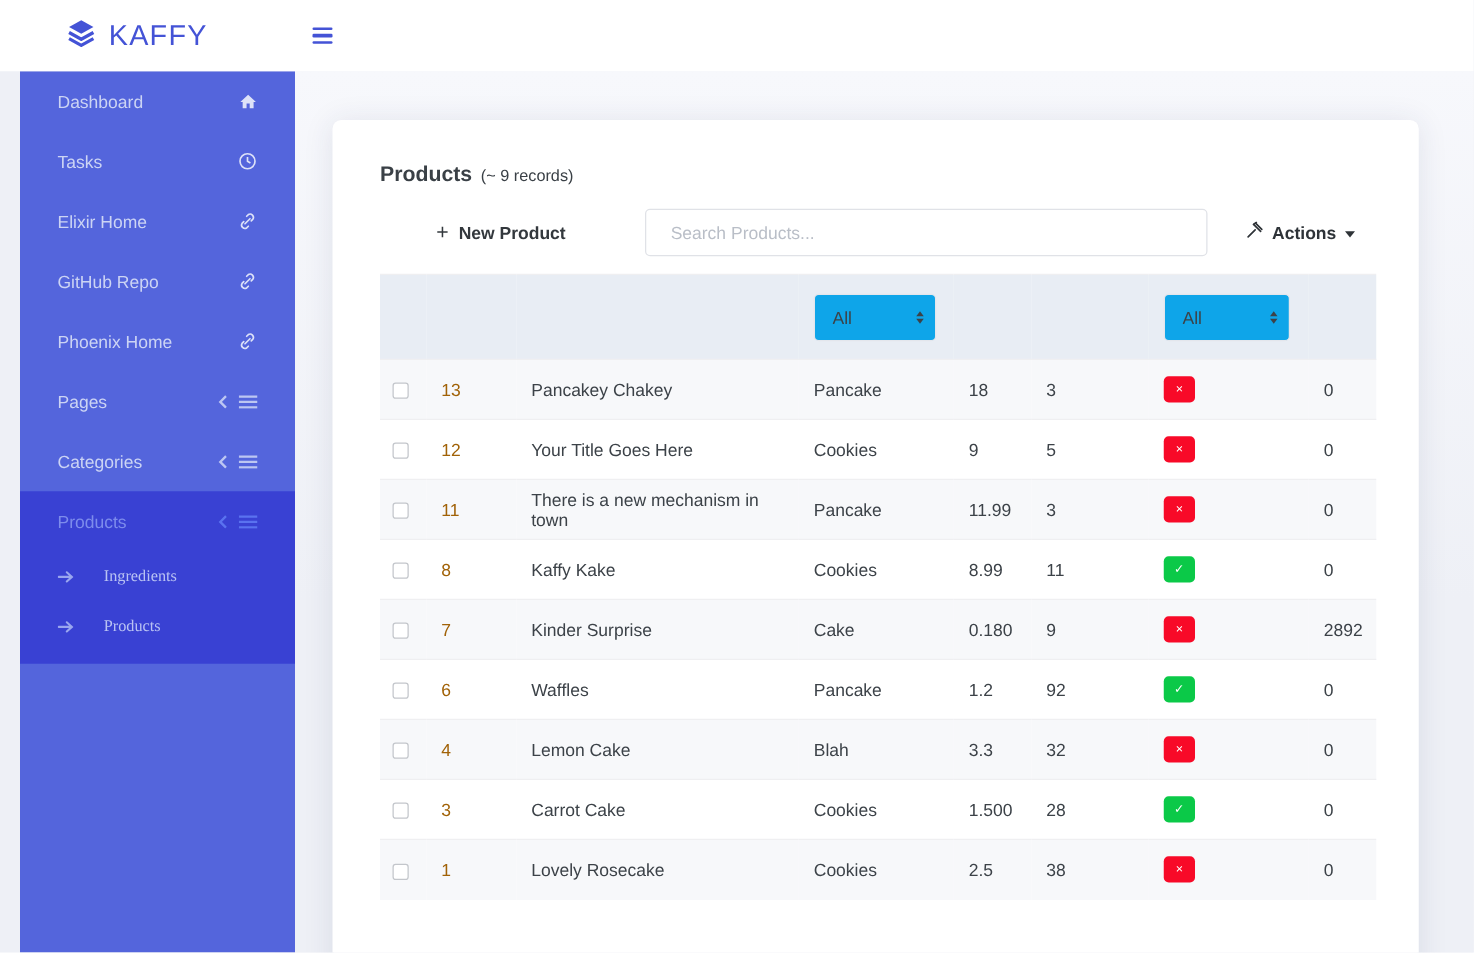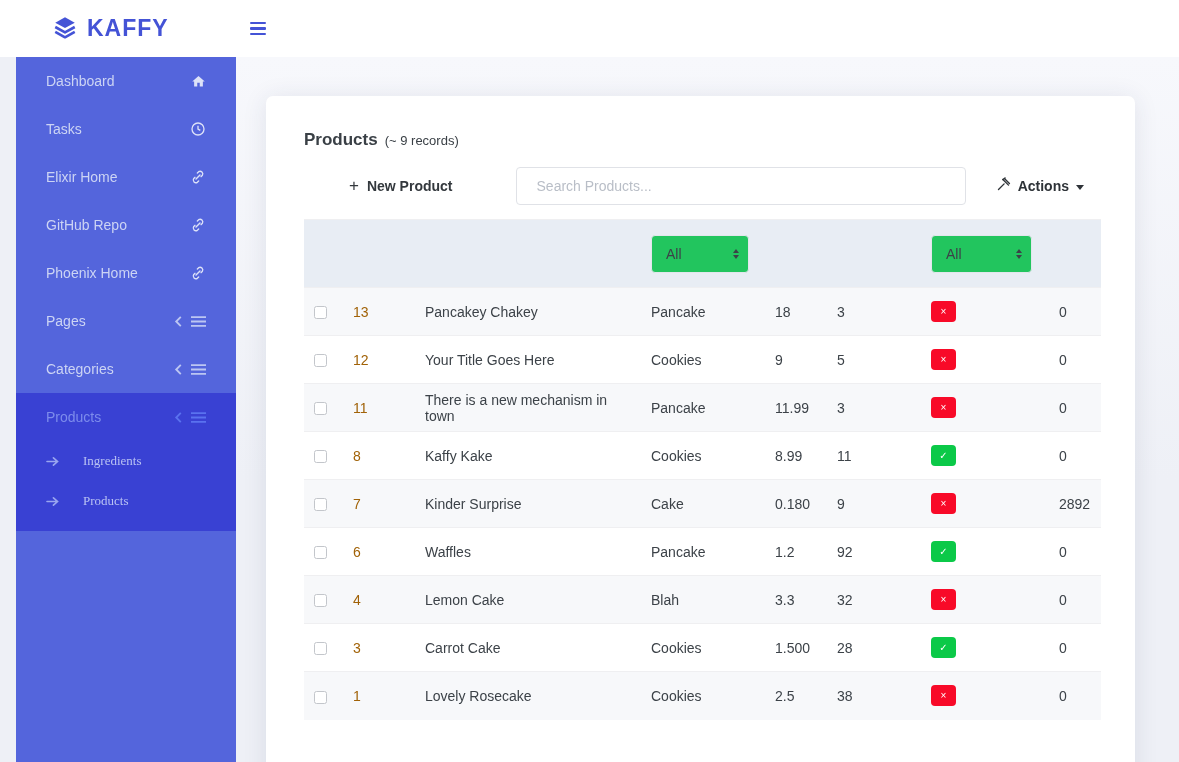--- a/index.html
+++ b/index.html
@@ -3,21 +3,21 @@
 <meta charset="utf-8">
 <style>
   * { margin:0; padding:0; box-sizing:border-box; }
   html,body { width:1179px; height:762px; overflow:hidden; }
   body { font-family:"Liberation Sans","DejaVu Sans",sans-serif; background:#eef0f6; }
   .app { position:relative; width:1179px; height:762px; overflow:hidden; }
 
   
   .topbar { position:absolute; top:0; left:0; width:1179px; height:57px; background:#ffffff; z-index:5; display:flex; align-items:center; }
   .logo { display:flex; align-items:center; gap:9px; padding-left:52px; width:220px; color:#4453d6; }
-  .logo-text { font-size:23px; font-weight:bold; letter-spacing:1px; color:#4453d6;text-align:center; }
+  .logo-text { font-size:23px; font-weight:normal; letter-spacing:1px; color:#4453d6;text-align:center; }
   .menu-toggle { margin-left:26px; cursor:pointer; display:flex; flex-direction:column; gap:3px; padding:4px; }
   .menu-toggle span { display:block; width:16px; height:2.5px; background:#4453d6; border-radius:1px; }
 
   
   .sidebar { position:absolute; top:57px; left:16px; bottom:0; width:220px; background:#5465dc; z-index:4; }
   .side-item { height:48px; display:flex; align-items:center; justify-content:space-between; padding:0 30px; color:#ccd4f4; font-size:14px; cursor:pointer; }
   .side-item .icons { display:flex; align-items:center; gap:8px; color:#bcc6f2; }
   .side-item svg { display:block; }
   .group-active { background:#3941d3; padding-bottom:10px; }
   .group-active .side-item.parent { color:#7d8cec; }
@@ -49,21 +49,21 @@
   th.id-th span.sort { color:#4a5056; font-weight:normal; font-size:14px; margin-left:10px; }
   tr.filter-row td { background:#e8edf4; height:68px; padding:0 0 0 12px; }
   td { font-size:14px; color:#3c4248; padding:0 12px; height:48px; border-top:1px solid #efeff1; }
   tr.data-row.alt td { background:#f7f8fa; }
   a.id-link { color:#a16207; text-decoration:none; cursor:pointer; }
 
   input.cb { appearance:none; -webkit-appearance:none; width:13px; height:13px; border:1px solid #c3c6cb; border-radius:2.5px; background:#fff; cursor:pointer; vertical-align:middle; }
 
   .select-wrap { position:relative; width:98px; height:38px; }
   .select-wrap.wide { width:101px; }
-  .select-wrap select { appearance:none; -webkit-appearance:none; width:100%; height:100%; border:1px solid #e3e6ec; border-radius:4px; background:#22c55e; font-size:14px; color:#3c4248; padding:0 24px 0 14px; outline:none; cursor:pointer; font-family:inherit; }
+  .select-wrap select { appearance:none; -webkit-appearance:none; width:100%; height:100%; border:1px solid #e3e6ec; border-radius:4px; background:#0ea5e9; font-size:14px; color:#3c4248; padding:0 24px 0 14px; outline:none; cursor:pointer; font-family:inherit; }
   .sel-arrows { position:absolute; right:10px; top:50%; transform:translateY(-50%); display:flex; flex-direction:column; gap:2px; pointer-events:none; }
   .sel-arrows i { display:block; width:0; height:0; border-left:3.5px solid transparent; border-right:3.5px solid transparent; }
   .sel-arrows i.up { border-bottom:4px solid #3c4248; }
   .sel-arrows i.down { border-top:4px solid #3c4248; }
 
   .badge { display:inline-block; width:25px; height:21px; line-height:21px; border-radius:4px; color:#fff; font-size:10px; text-align:center; }
   .badge.no { background:#f80a28; }
   .badge.ok { background:#0bc948; }
 </style>
 </head>

